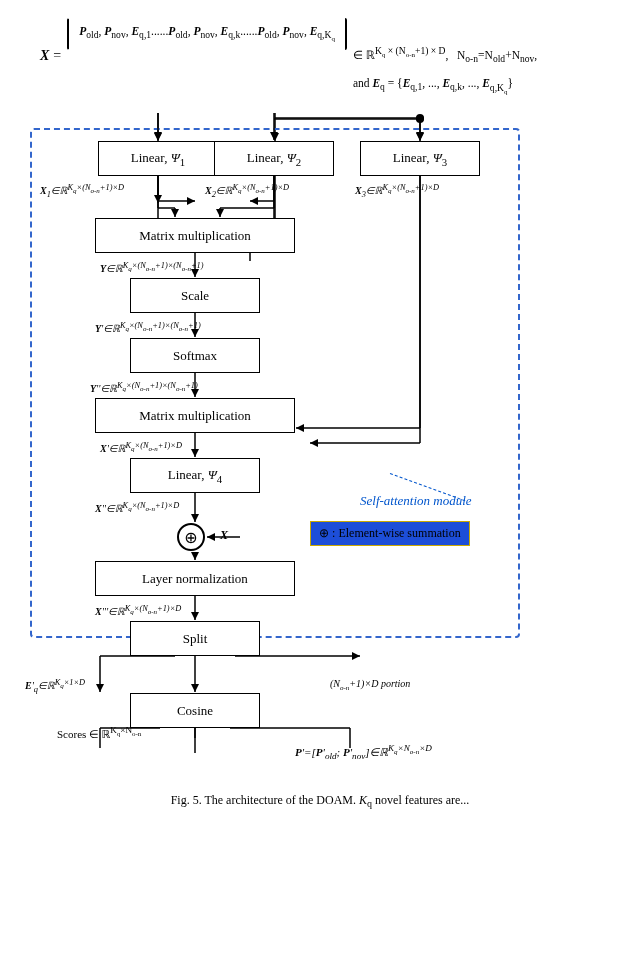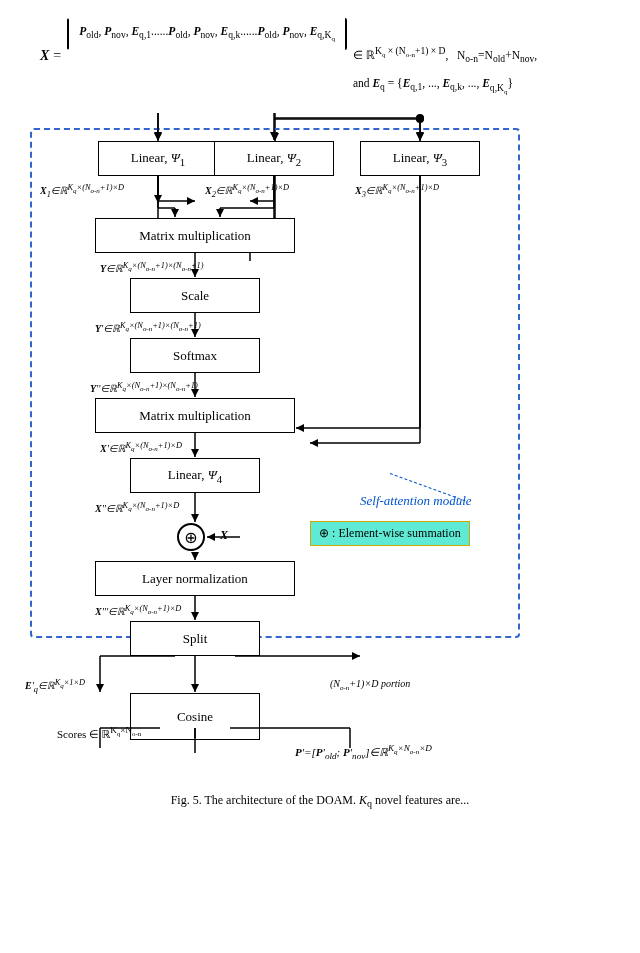--- a/index.html
+++ b/index.html
@@ -167,42 +167,42 @@
     <div style="position:absolute; left:370px; top:360px; width:80px; border-top:1.5px dashed #0055cc; transform-origin: left; transform: rotate(20deg);"></div>
 
     <div style="position:absolute; left:75px; top:388px; font-size:10px; font-style:italic;">
       <span style="font-weight:bold;">X</span>''∈ℝ<sup>K<sub style="font-size:7px;">q</sub>×(N<sub style="font-size:7px;">o-n</sub>+1)×D</sup>
     </div>
 
     <div style="position:absolute; left:200px; top:415px; font-size:12px; font-style:italic; font-weight:bold;">X</div>
 
     <div style="position:absolute; left:157px; top:410px; width:28px; height:28px; border:2px solid #000; border-radius:50%; display:flex; align-items:center; justify-content:center; font-size:16px; background:#fff;">⊕</div>
 
-    <div style="position:absolute; left:290px; top:408px; background:#5eead4; border:1.5px solid #ccaa00; padding:4px 8px; font-size:12px; white-space:nowrap;">
+    <div style="position:absolute; left:290px; top:408px; background:#1d4ed8; border:1.5px solid #ccaa00; padding:4px 8px; font-size:12px; white-space:nowrap;">
       <span>⊕</span>
       <span> : Element-wise summation</span>
     </div>
 
     <div class="node-box" style="left:75px; top:448px; width:200px; height:35px;">
       <span>Layer normalization</span>
     </div>
 
     <div style="position:absolute; left:75px; top:491px; font-size:10px; font-style:italic;">
       <span style="font-weight:bold;">X</span>'''∈ℝ<sup>K<sub style="font-size:7px;">q</sub>×(N<sub style="font-size:7px;">o-n</sub>+1)×D</sup>
     </div>
 
     <div class="node-box" style="left:110px; top:508px; width:130px; height:35px;">
       <span>Split</span>
     </div>
 
     <div style="position:absolute; left:5px; top:565px; font-size:10px; font-style:italic;">
       <span style="font-weight:bold;">E</span>'<sub>q</sub>∈ℝ<sup>K<sub style="font-size:7px;">q</sub>×1×D</sup>
     </div>
 
-    <div class="node-box" style="left:110px; top:580px; width:130px; height:47px;">
+    <div class="node-box" style="left:110px; top:580px; width:130px; height:35px;">
       <span>Cosine</span>
     </div>
 
     <div style="position:absolute; left:310px; top:565px; font-size:10px; font-style:italic;">
       (N<sub style="font-size:7px;">o-n</sub>+1)×D portion
     </div>
 
     <div style="position:absolute; left:20px; top:612px; font-size:11px; margin-left:17px;">
       Scores ∈ ℝ<sup>K<sub style="font-size:7px;">q</sub>×N<sub style="font-size:7px;">o-n</sub></sup>
     </div>

